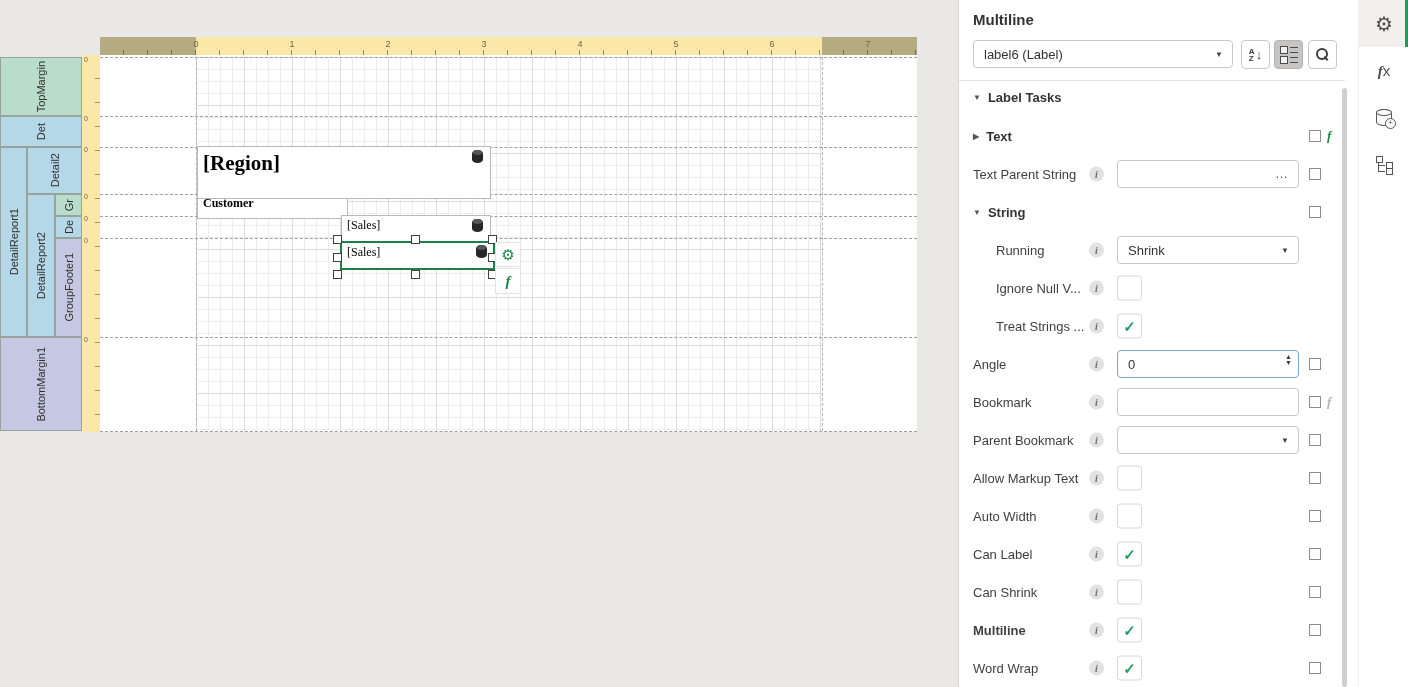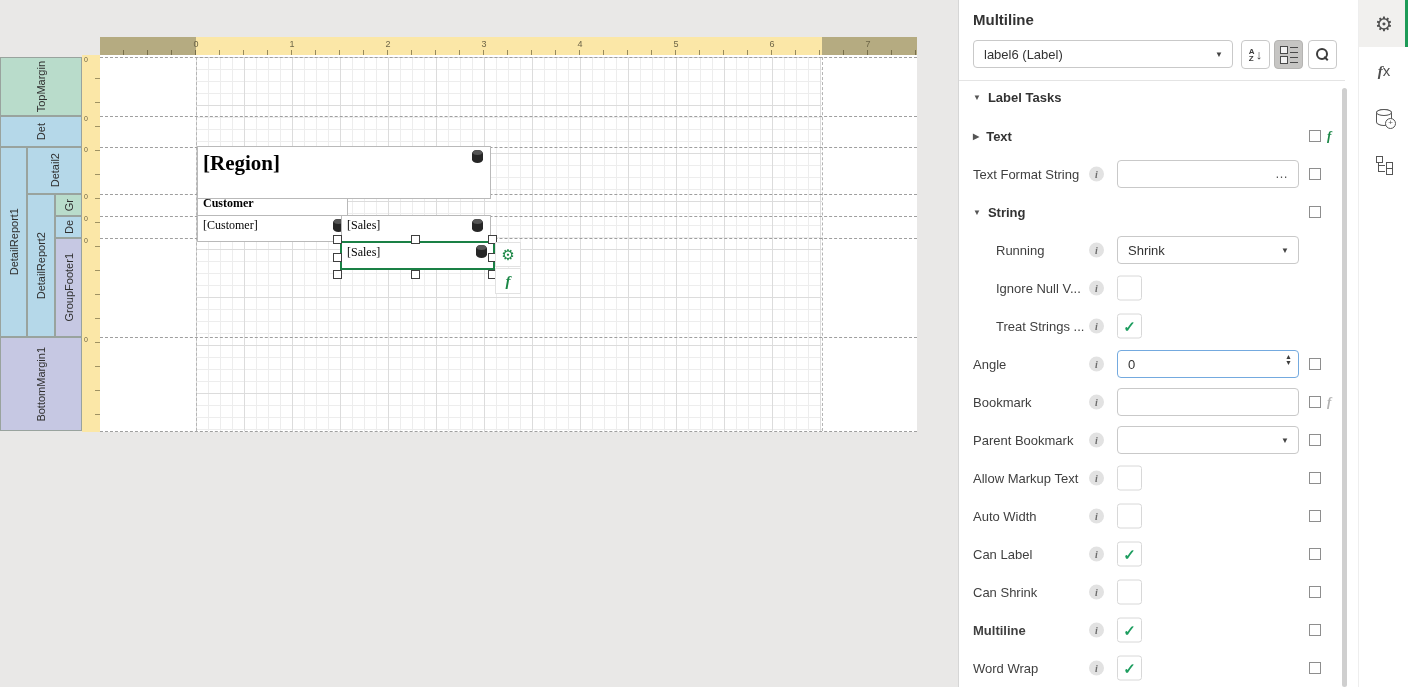--- a/index.html
+++ b/index.html
@@ -204,24 +204,20 @@
     <div class="hdash" style="top:282px"></div>
     <div class="hdash" style="top:376px"></div>
 
     <div class="cell bold" style="left:97px;top:138px;width:144px;height:22px">
       <span>Customer</span>
     </div>
     <div class="cell big" style="left:97px;top:91px;width:287px;height:47px">
       <span>[Region]</span>
       <span class="db" style="right:7px;top:3px"></span>
     </div>
-    <div class="cell" style="left:97px;top:160px;width:144px;height:23px">
-      <span>[Customer]</span>
-      <span class="db" style="right:3px;top:3px"></span>
-    </div>
     <div class="cell" style="left:241px;top:160px;width:143px;height:23px">
       <span>[Sales]</span>
       <span class="db" style="right:7px;top:3px"></span>
     </div>
     <div class="cell selected" style="left:240px;top:186px;width:146px;height:23px">
       <span>[Sales]</span>
       <span class="db" style="right:6px;top:2px"></span>
     </div>
 
     <div class="handle" style="left:233px;top:180px"></div>
@@ -285,21 +281,21 @@
       <div class="prow">
         <span class="plabel grp">
           <span class="tri">▶</span>
           <span>Text</span>
         </span>
         <span class="rchk"></span>
         <span class="fmark green">f</span>
       </div>
 
       <div class="prow">
-        <span class="plabel">Text Format String</span>
+        <span class="plabel">Text Parent String</span>
         <span class="info-badge">i</span>
         <span class="ctrl">
             <span class="inp">
           <input value="" style="">
           <span class="dots">…</span>
         </span>
           </span>
         <span class="rchk"></span>
       </div>
 

